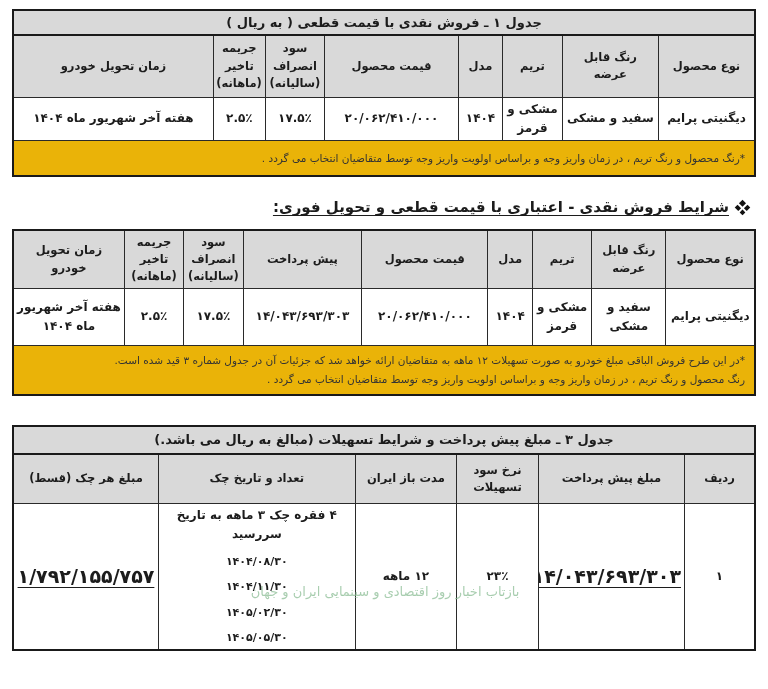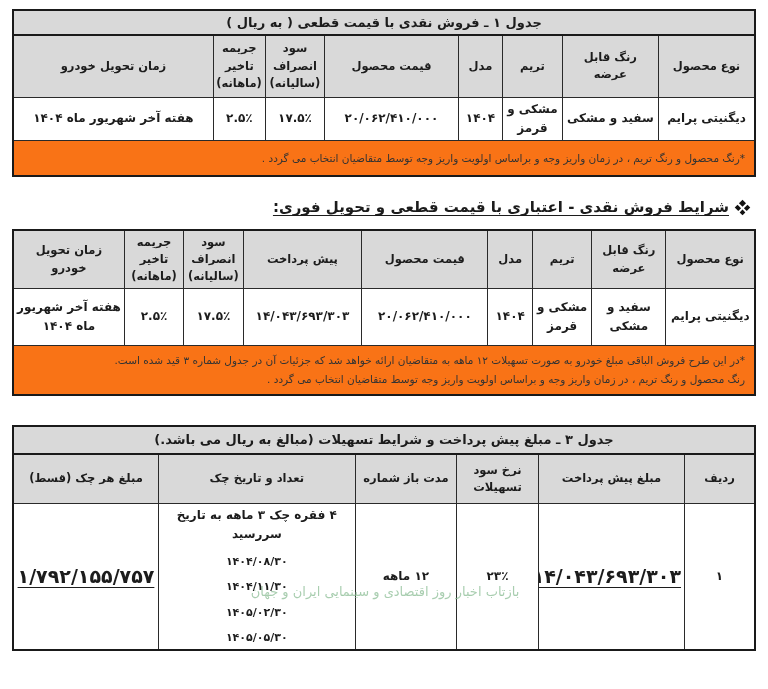--- a/index.html
+++ b/index.html
@@ -63,21 +63,21 @@
   }
   tr.hdr th { background: #d9d9d9; font-size: 11.5px; line-height: 1.5; }
   tr.data td { font-size: 12px; line-height: 1.6; background: #fff; }
   tr.footnote td {
     font-size: 10.5px;
     font-weight: 400;
     color: #333;
     text-align: right;
     padding: 5px 9px;
     line-height: 1.8;
-    background: #f97316;
+    background: #eab308;
   }
 
   #table-1 { margin-top: 9px; }
   #table-1 tr.hdr th { height: 62px; }
   #table-1 tr.data td { height: 43px; }
   #table-1 tr.footnote td { height: 36px; }
 
   #heading-2 { margin-top: 21px; }
 
   #table-2 { margin-top: 13px; }
@@ -233,21 +233,21 @@
         <col style="width:19.6%">
     </colgroup>
     <tbody>
         <tr class="caption">
       <td colspan="6">جدول ۳ ـ مبلغ پیش پرداخت و شرایط تسهیلات (مبالغ به ریال می باشد.)</td>
     </tr>
     <tr class="hdr">
       <th>ردیف</th>
       <th>مبلغ پیش پرداخت</th>
       <th>نرخ سود تسهیلات</th>
-      <th>مدت باز شماره</th>
+      <th>مدت باز ایران</th>
       <th>تعداد و تاریخ چک</th>
       <th>مبلغ هر چک (قسط)</th>
     </tr>
     <tr class="data">
       <td>۱</td>
       <td>
         <span class="big-num">۱۴/۰۴۳/۶۹۳/۳۰۳</span>
       </td>
       <td>۲۳٪</td>
       <td>۱۲ ماهه</td>

